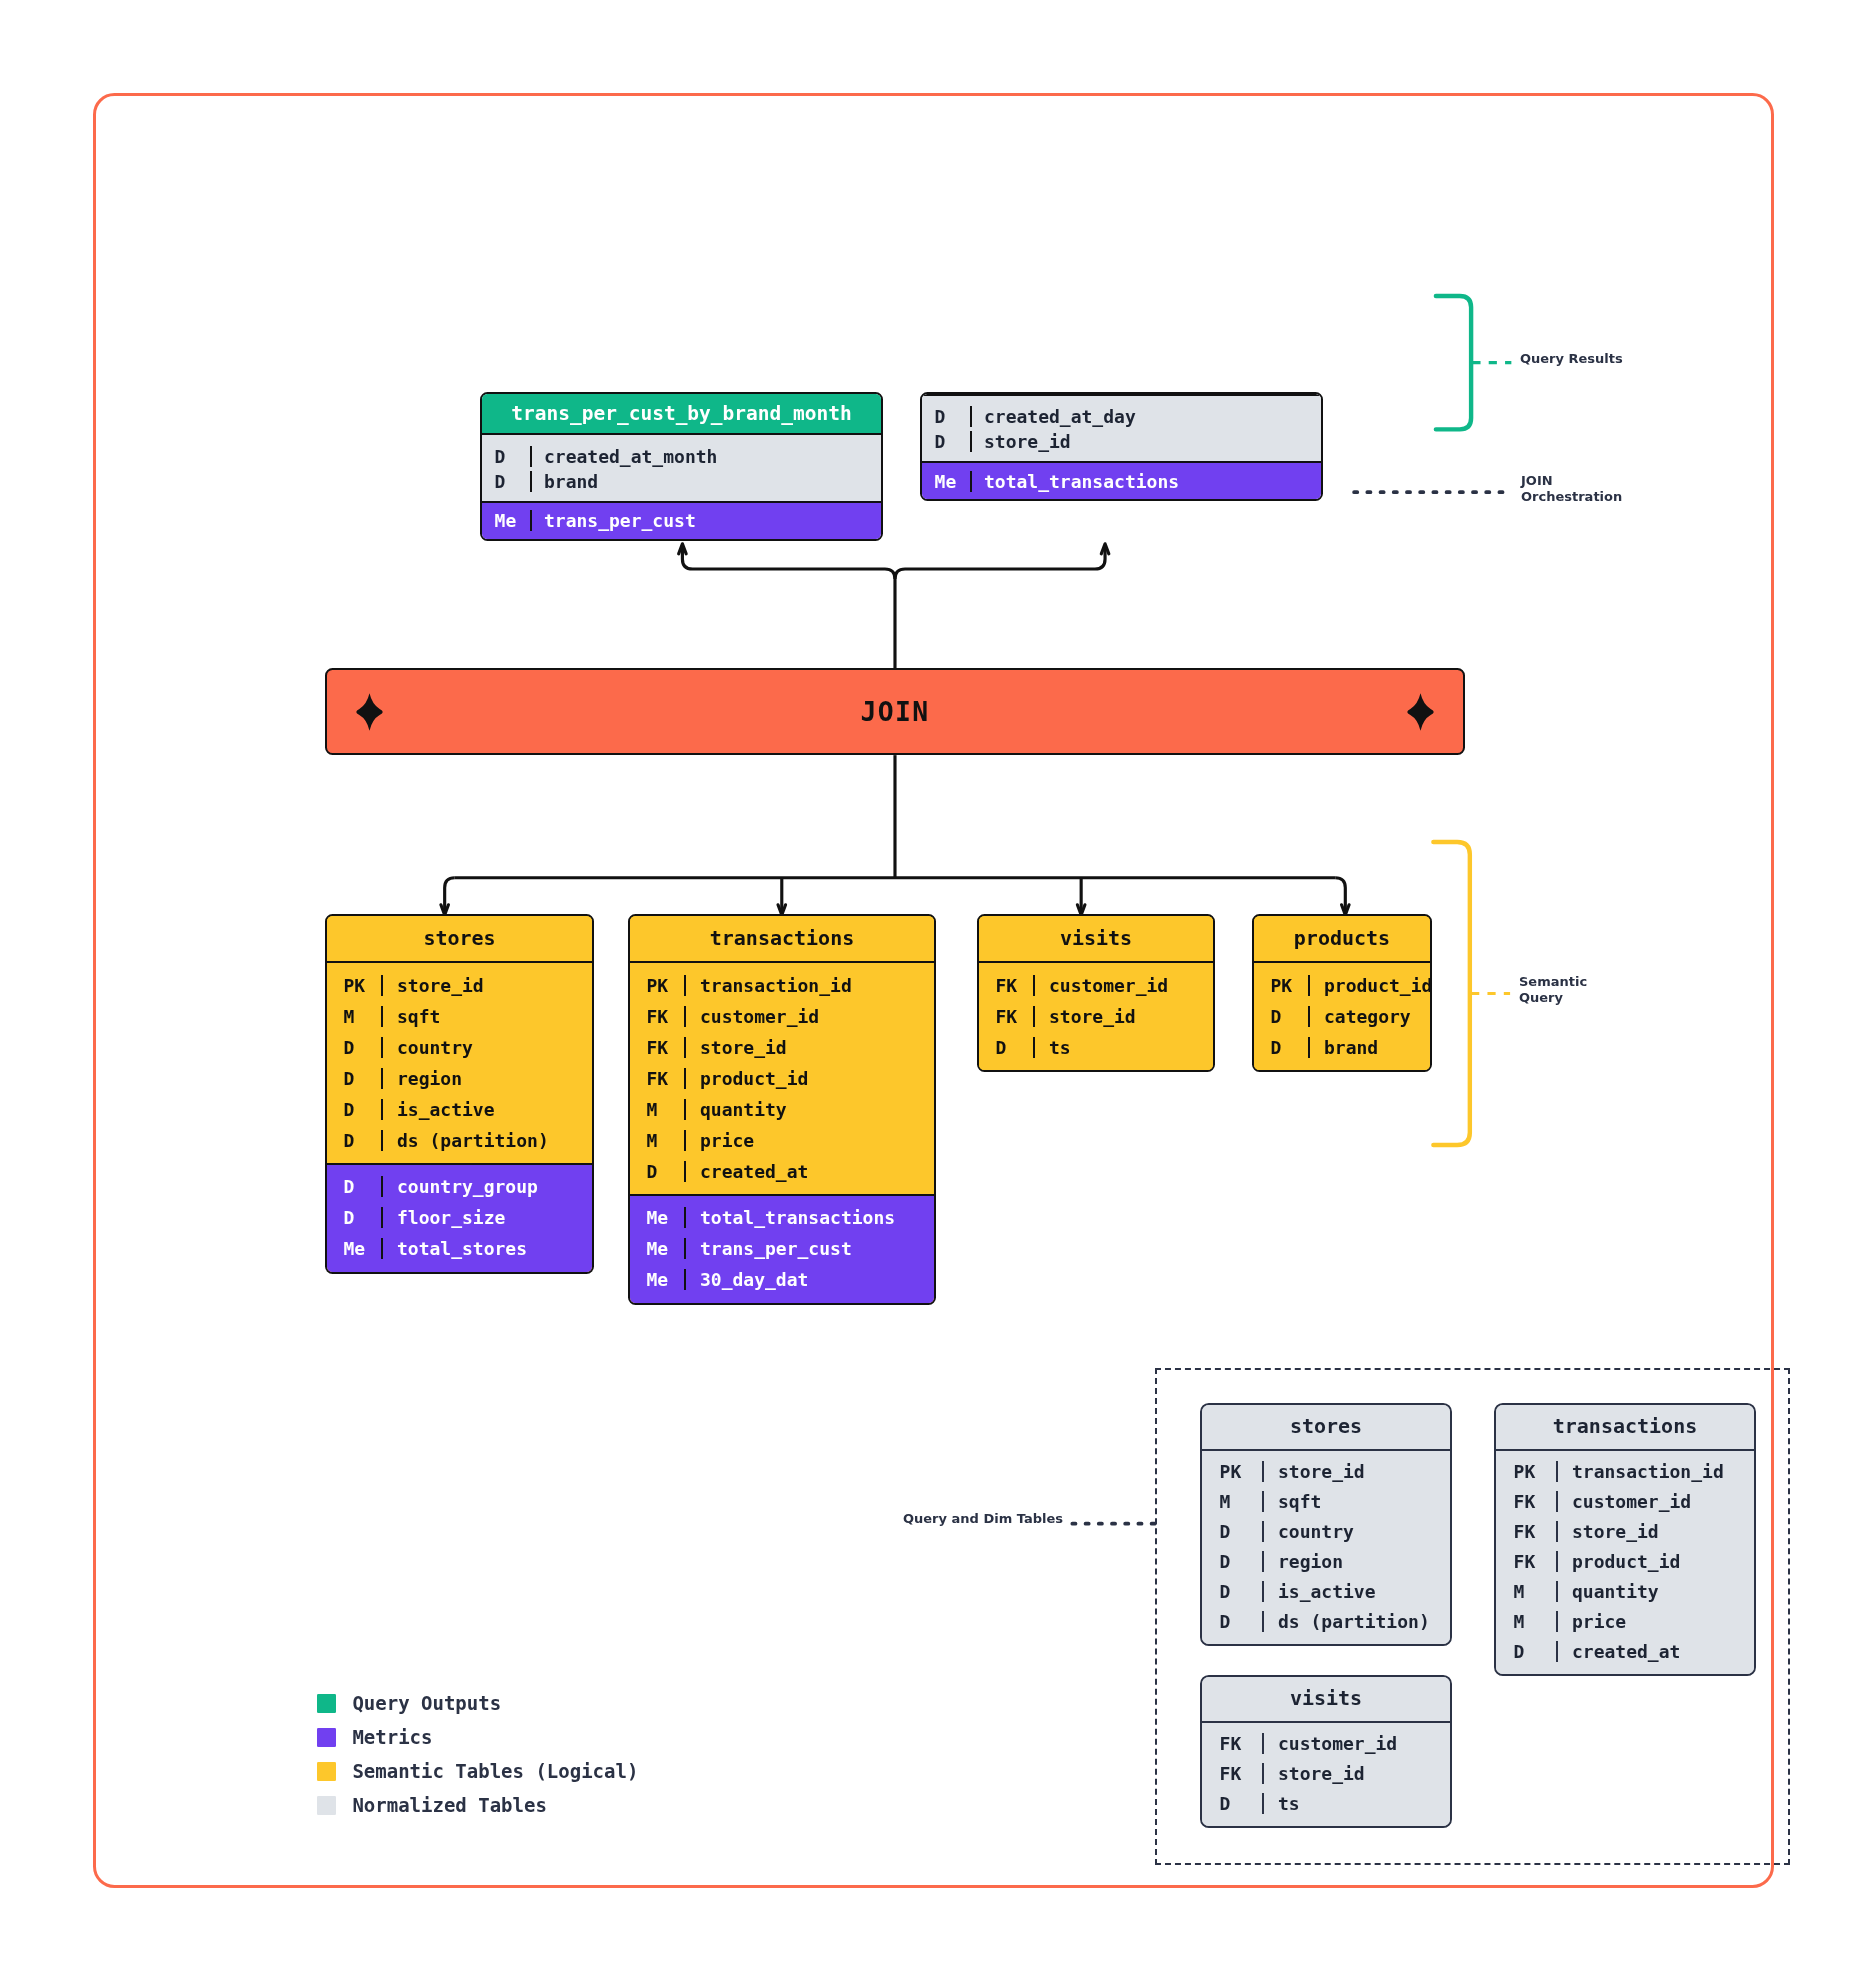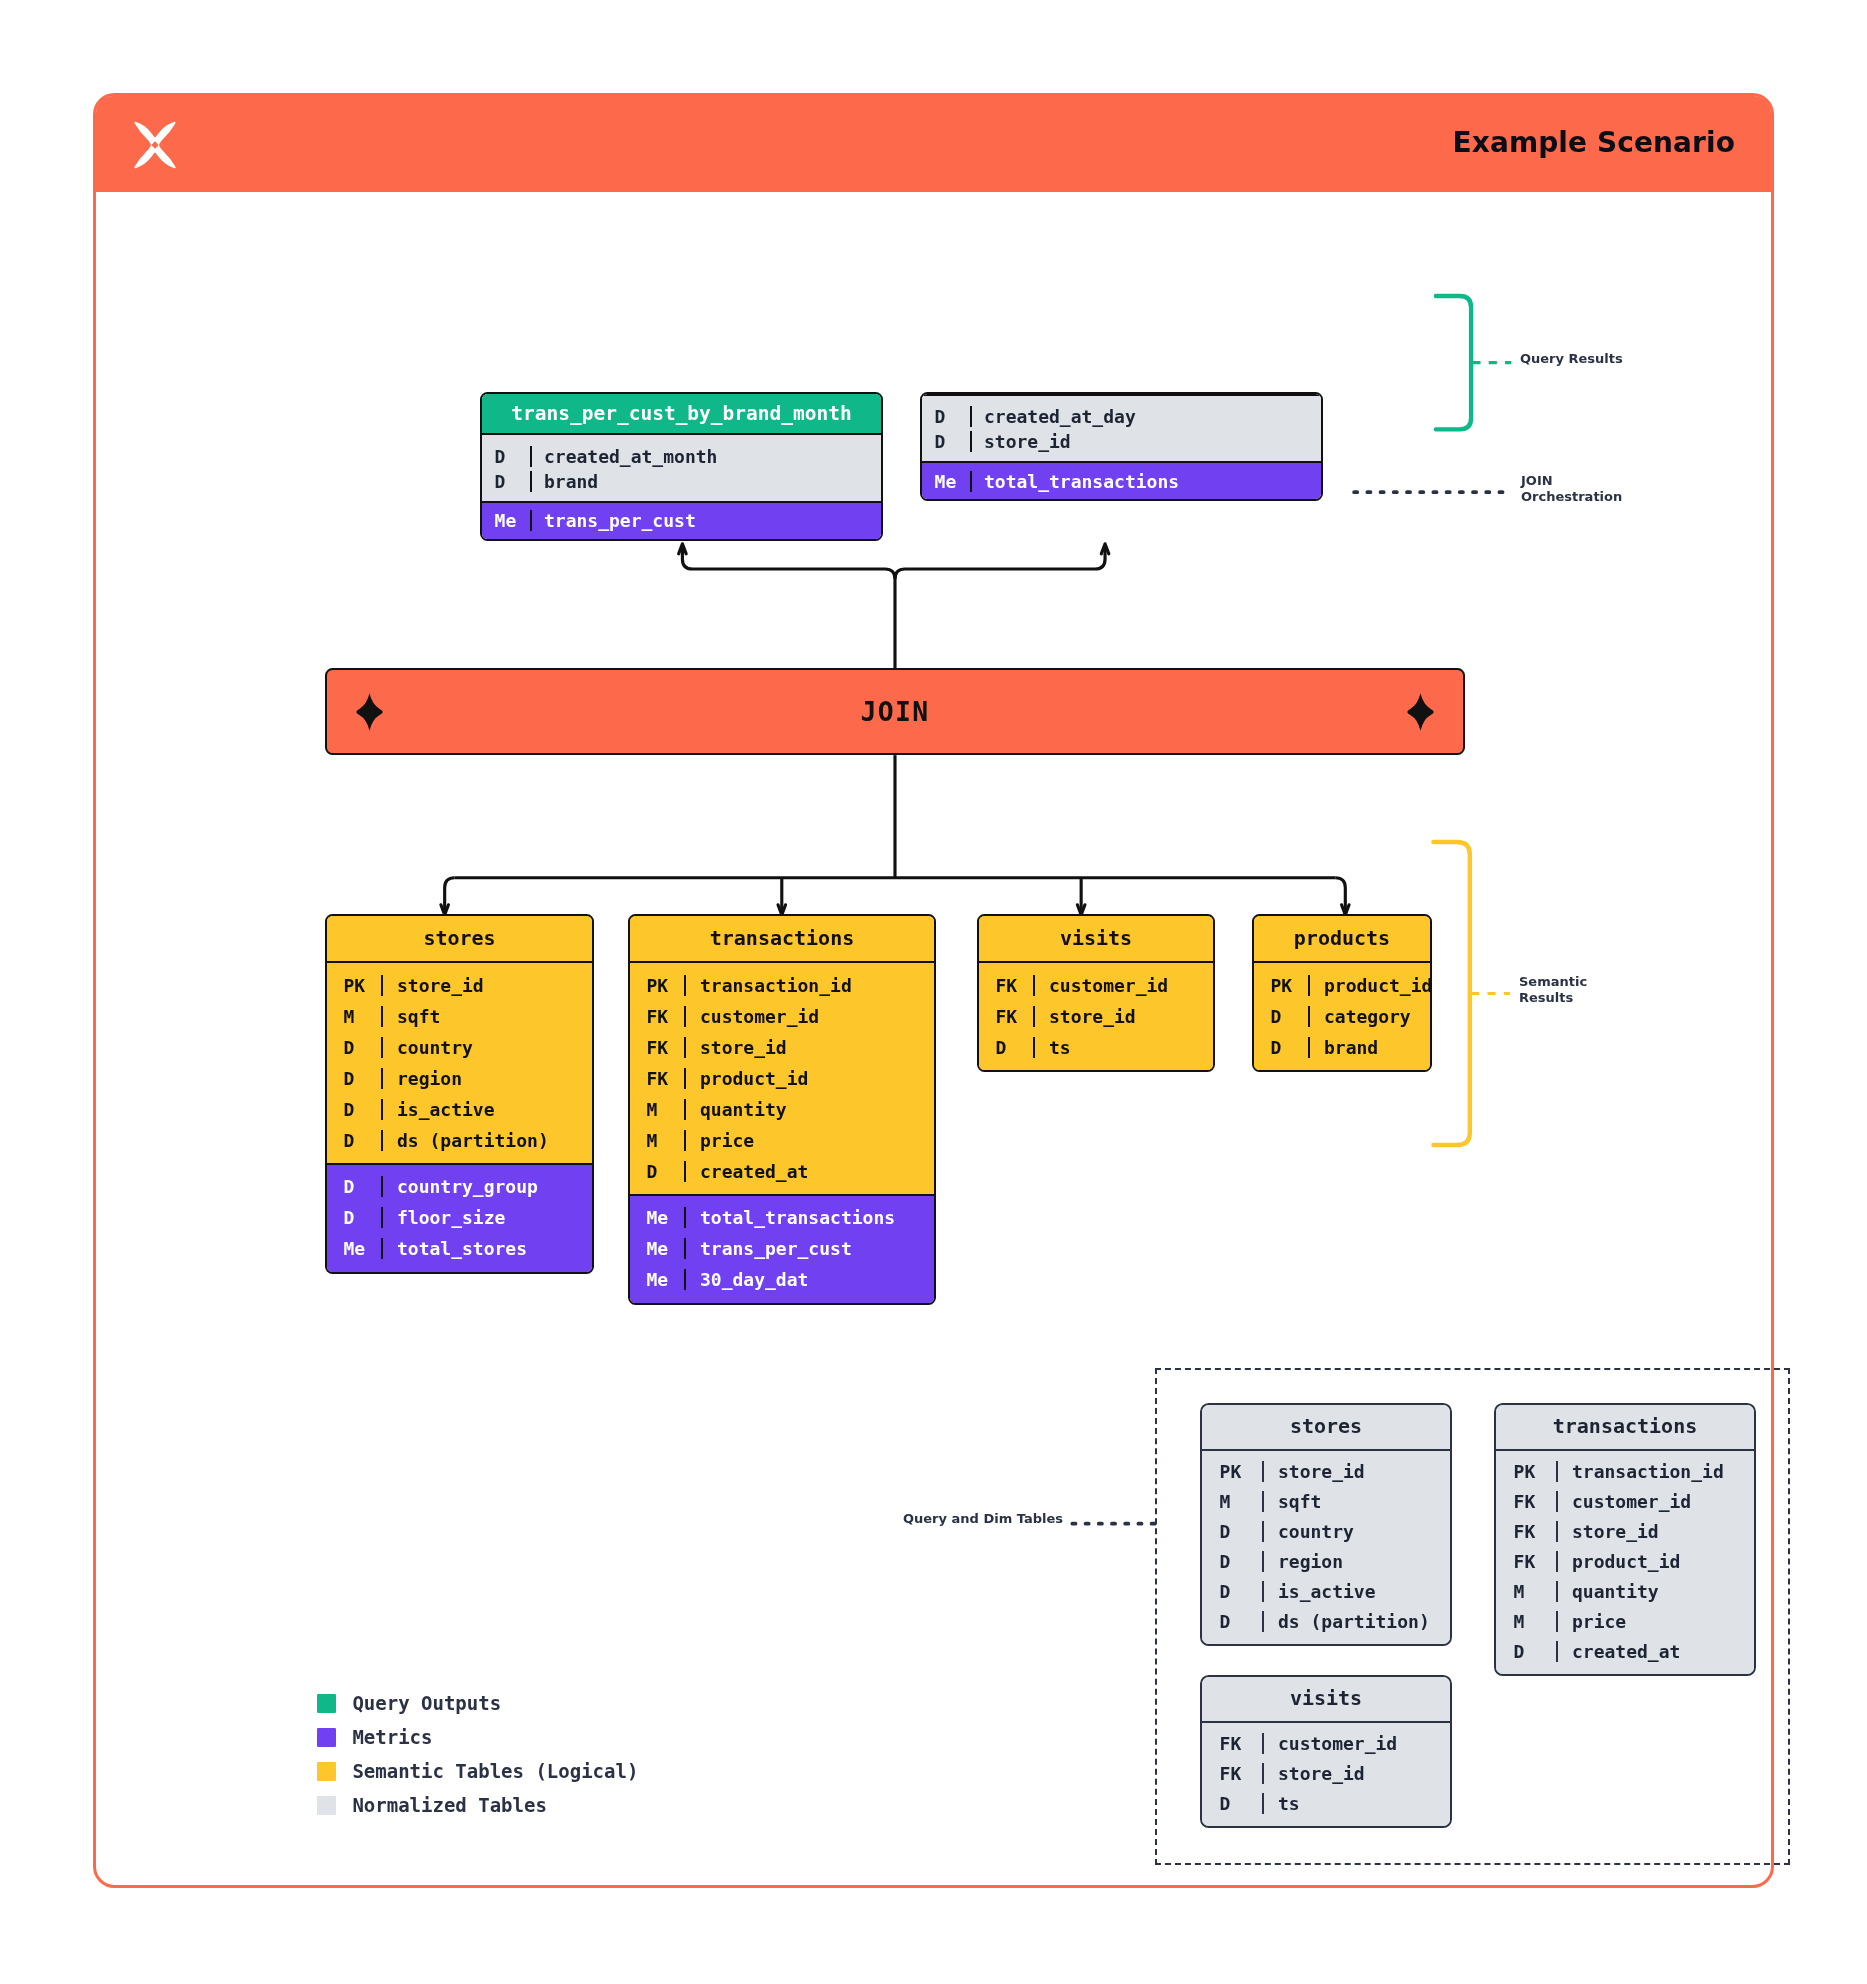--- a/index.html
+++ b/index.html
@@ -106,27 +106,20 @@
   #legend{position:absolute;left:221px;top:1590px;}
   .leg-row{display:flex;align-items:center;height:34px;}
   .leg-sw{width:19px;height:19px;margin-right:16.4px;flex:0 0 auto;border-radius:1.3px;}
   .leg-txt{font-family:"DejaVu Sans Mono", monospace;font-size:19px;font-weight:bold;color:#2b3245;white-space:nowrap;}
 </style>
 </head>
 <body>
 
 <div id="card">
 
-  <div id="card-header">
-    <svg id="logo" viewBox="0 0 100 100">
-      <path fill="#ffffff" d="M12 10 Q8 4 14 6 Q30 11 42 26 Q50 36 50 36 Q50 36 58 26 Q70 11 86 6 Q92 4 88 10 Q80 24 66 38 Q58 46 58 50 Q58 54 66 62 Q80 76 88 90 Q92 96 86 94 Q70 89 58 74 Q50 64 50 64 Q50 64 42 74 Q30 89 14 94 Q8 96 12 90 Q20 76 34 62 Q42 54 42 50 Q42 46 34 38 Q20 24 12 10 Z"></path>
-      <path fill="#FC6A4B" d="M50 43 L57 50 L50 57 L43 50 Z"></path>
-    </svg>
-    <div id="header-title">Example Scenario</div>
-  </div>
 
   <svg id="wires" viewBox="0 0 2672 2854" width="1681" height="1795">
 
     <path d="M 1270 910 L 1270 768 Q 1270 752 1254 752 L 948 752 Q 932 752 932 736 L 932 718" fill="none" stroke="#111" stroke-width="5"></path>
     <path d="M 926 728 L 932 712 L 938 728" fill="none" stroke="#111" stroke-width="5" stroke-linecap="round" stroke-linejoin="round"></path>
     <path d="M 1270 768 Q 1270 752 1286 752 L 1588 752 Q 1604 752 1604 736 L 1604 718" fill="none" stroke="#111" stroke-width="5"></path>
     <path d="M 1598 728 L 1604 712 L 1610 728" fill="none" stroke="#111" stroke-width="5" stroke-linecap="round" stroke-linejoin="round"></path>
 
     <path d="M 1270 1048 L 1270 1243" fill="none" stroke="#111" stroke-width="5"></path>
 
@@ -418,21 +411,21 @@
 
   <div class="annot" style="left:1424px;top:255px;">Query Results</div>
 
   <div class="annot" style="left:1425px;top:377px;">
     <div>JOIN</div>
     <div>Orchestration</div>
   </div>
 
   <div class="annot" style="left:1423px;top:878px;">
     <div>Semantic</div>
-    <div>Results</div>
+    <div>Query</div>
   </div>
 
   <div class="annot" style="left:665px;top:1415px;width:302px;text-align:right;">Query and Dim Tables</div>
 
   <div id="legend">
     <div class="leg-row">
       <span class="leg-sw" style="background:#0FB789;"></span>
       <span class="leg-txt">Query Outputs</span>
     </div>
     <div class="leg-row">

